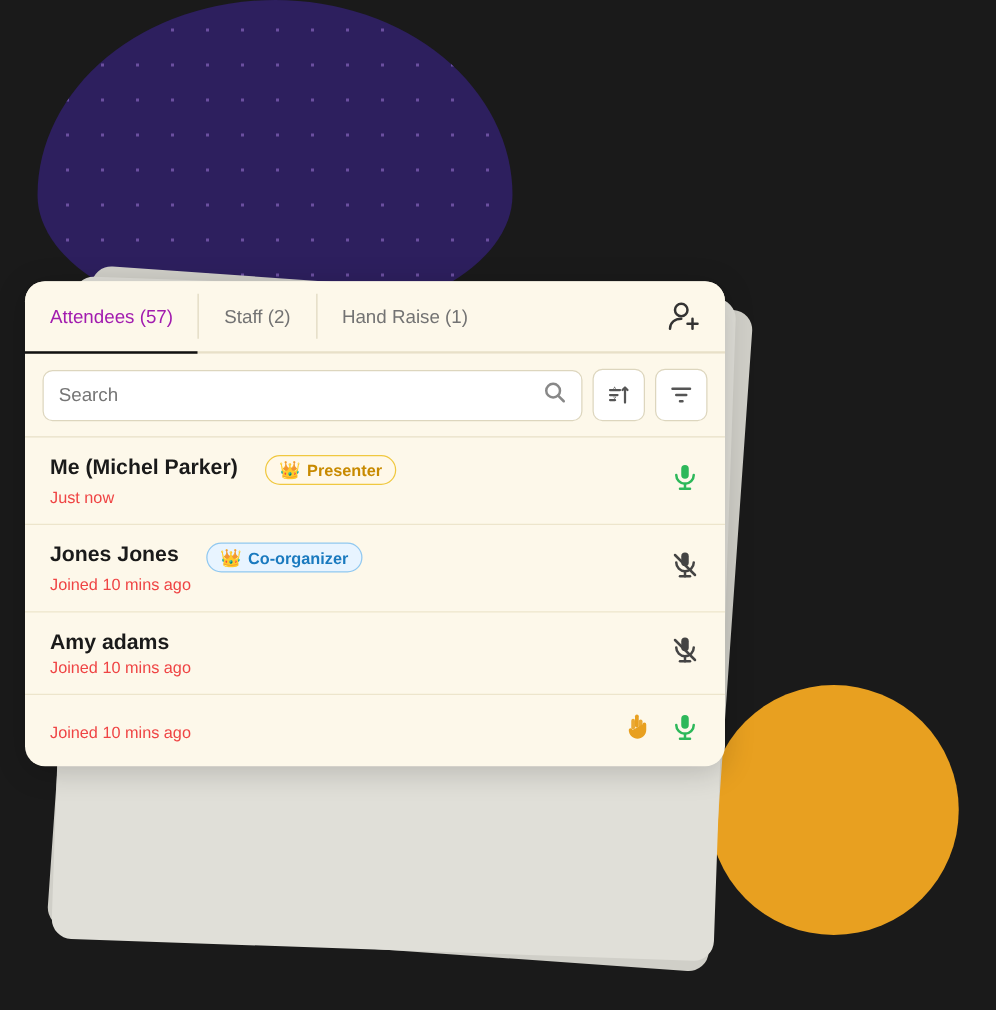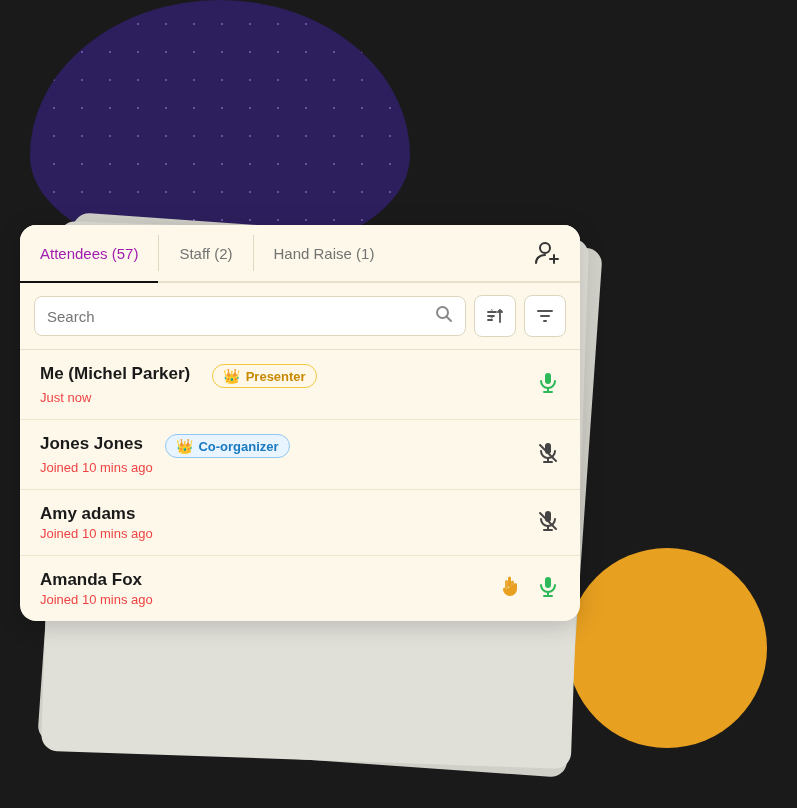--- a/index.html
+++ b/index.html
@@ -369,23 +369,20 @@
           <path d="M5 10a7 7 0 0014 0" stroke="#444" stroke-width="2" stroke-linecap="round" fill="none"></path>
           <line x1="12" y1="17" x2="12" y2="21" stroke="#444" stroke-width="2" stroke-linecap="round"></line>
           <line x1="8" y1="21" x2="16" y2="21" stroke="#444" stroke-width="2" stroke-linecap="round"></line>
           <line x1="4" y1="4" x2="20" y2="20" stroke="#444" stroke-width="2" stroke-linecap="round"></line>
         </svg>
       </span>
     </div>
 
     <div class="attendee-item">
       <div class="attendee-info">
-        <div class="attendee-name">
-          <span>Amanda Fox</span>
-        </div>
         <div class="attendee-time">Joined 10 mins ago</div>
       </div>
 
       <span style="margin-right:4px;">
         <svg width="24" height="24" viewBox="0 0 24 24" fill="#e8a020">
           <path d="M10 3a1.5 1.5 0 013 0v7.5a1.5 1.5 0 01-3 0V3z"></path>
           <path d="M7 6.5a1.5 1.5 0 013 0V12a1.5 1.5 0 01-3 0V6.5z" opacity="0.9"></path>
           <path d="M13 7a1.5 1.5 0 013 0v5a1.5 1.5 0 01-3 0V7z" opacity="0.9"></path>
           <path d="M16 9.5a1.5 1.5 0 013 0v4.5c0 4-3.5 7-7 7s-7-3-7-7V14a1.5 1.5 0 013 0" fill="#e8a020"></path>
         </svg>

